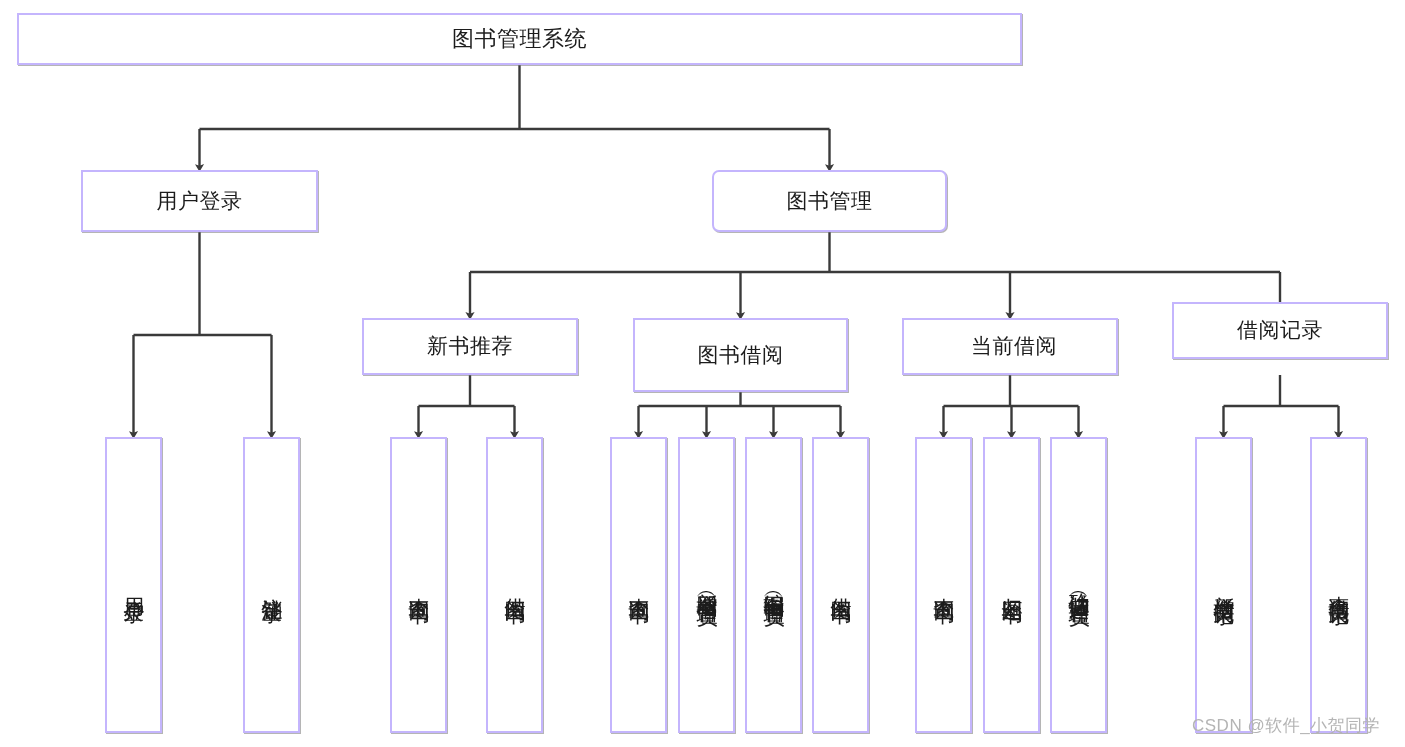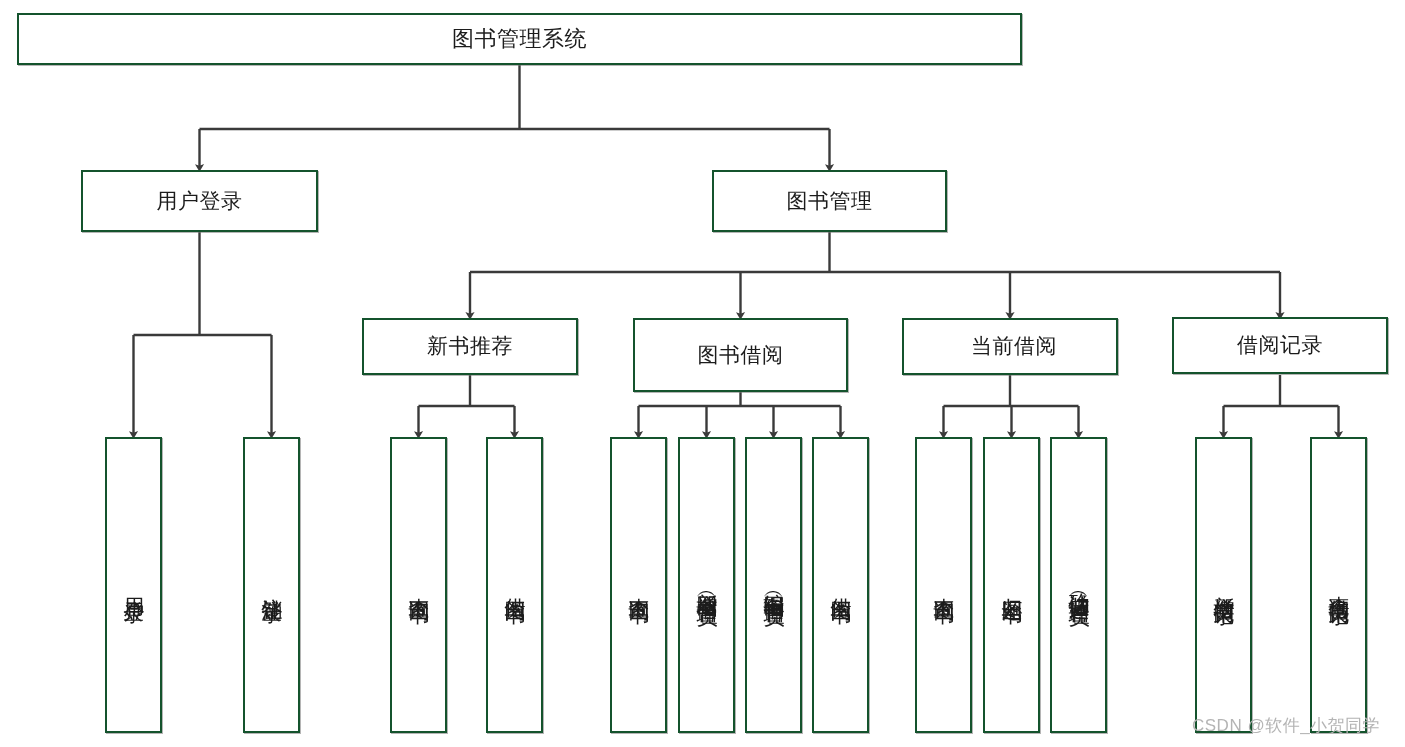--- a/index.html
+++ b/index.html
@@ -22,21 +22,21 @@
     left: 0;
     top: 0;
     width: 1405px;
     height: 747px;
     pointer-events: none;
   }
   .node {
     position: absolute;
     box-sizing: border-box;
     background: #ffffff;
-    border: 2px solid #14532d;
+    border: 2px solid #c4b5fd;
     display: flex;
     align-items: center;
     justify-content: center;
     box-shadow: 1px 1px 0 rgba(120,120,120,0.55);
   }
   .node .label {
     color: #1c1c1c;
     letter-spacing: 0.5px;
     line-height: 1.18;
     text-align: center;
@@ -107,33 +107,33 @@
         <path d="M1338.5,406 L1338.5,435" marker-end="url(#arrowhead)"></path>
       </g>
   </svg>
   <div id="node-layer">
       <div class="node horiz root" style="left: 17px; top: 13px; width: 1005px; height: 52px;">
         <span class="label">图书管理系统</span>
       </div>
       <div class="node horiz" style="left: 81px; top: 170px; width: 237px; height: 62px;">
         <span class="label">用户登录</span>
       </div>
-      <div class="node horiz" style="left: 712px; top: 170px; width: 235px; height: 62px;">
+      <div class="node horiz" style="left: 712px; top: 170px; width: 235px; height: 62px; border-radius: 7px;">
         <span class="label">图书管理</span>
       </div>
       <div class="node horiz" style="left: 362px; top: 318px; width: 216px; height: 57px;">
         <span class="label">新书推荐</span>
       </div>
       <div class="node horiz" style="left: 633px; top: 318px; width: 215px; height: 74px;">
         <span class="label">图书借阅</span>
       </div>
       <div class="node horiz" style="left: 902px; top: 318px; width: 216px; height: 57px; padding-left: 8px;">
         <span class="label">当前借阅</span>
       </div>
-      <div class="node horiz" style="left: 1172px; top: 317px; width: 216px; height: 57px;">
+      <div class="node horiz" style="left: 1172px; top: 302px; width: 216px; height: 57px;">
         <span class="label">借阅记录</span>
       </div>
       <div class="node vert" style="left: 105px; top: 437px; width: 57px; height: 296px;">
         <span class="label">用户登录</span>
       </div>
       <div class="node vert" style="left: 243px; top: 437px; width: 57px; height: 296px;">
         <span class="label">注销登录</span>
       </div>
       <div class="node vert" style="left: 390px; top: 437px; width: 57px; height: 296px;">
         <span class="label">查询图书</span>

